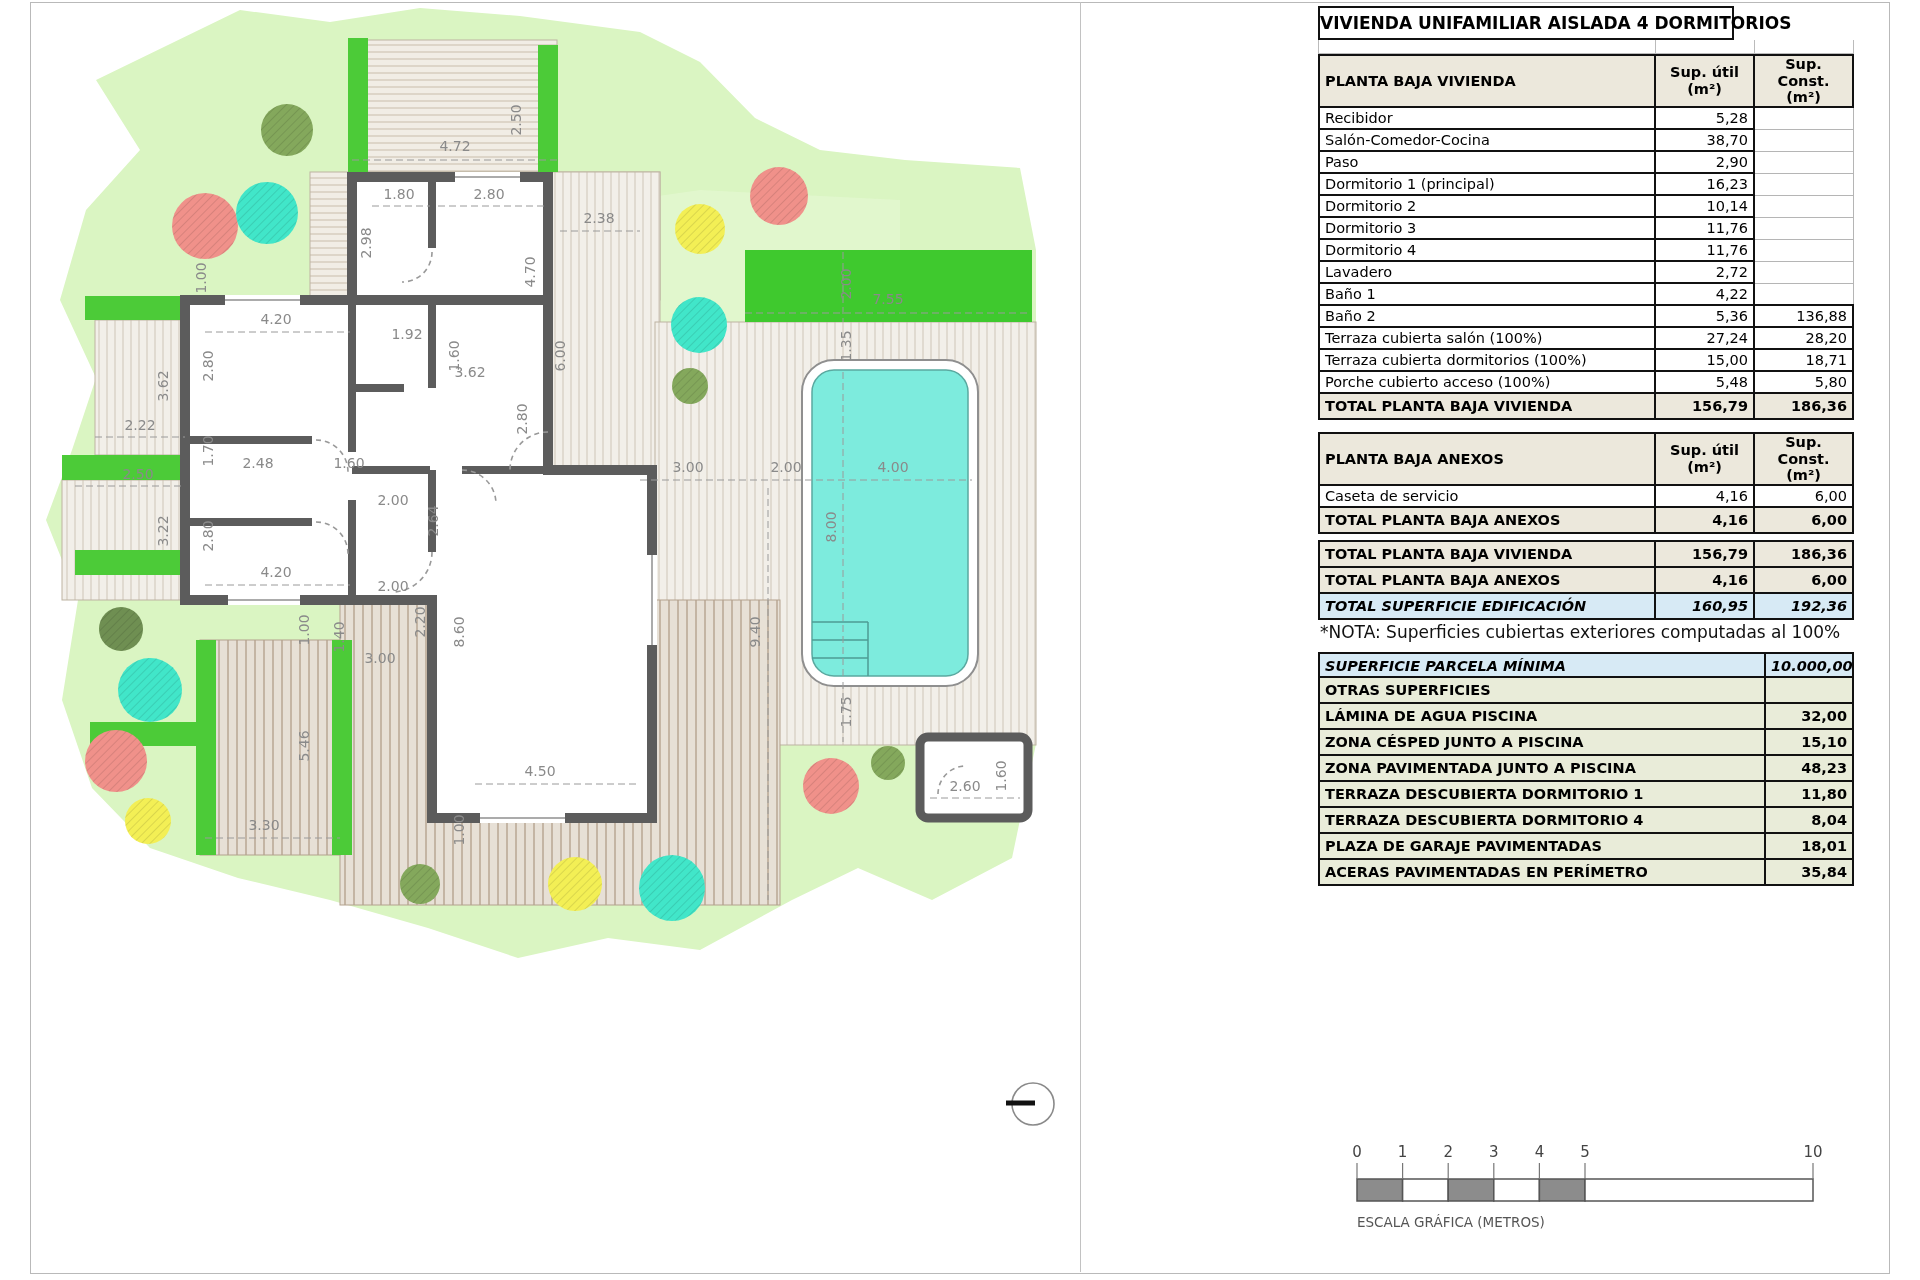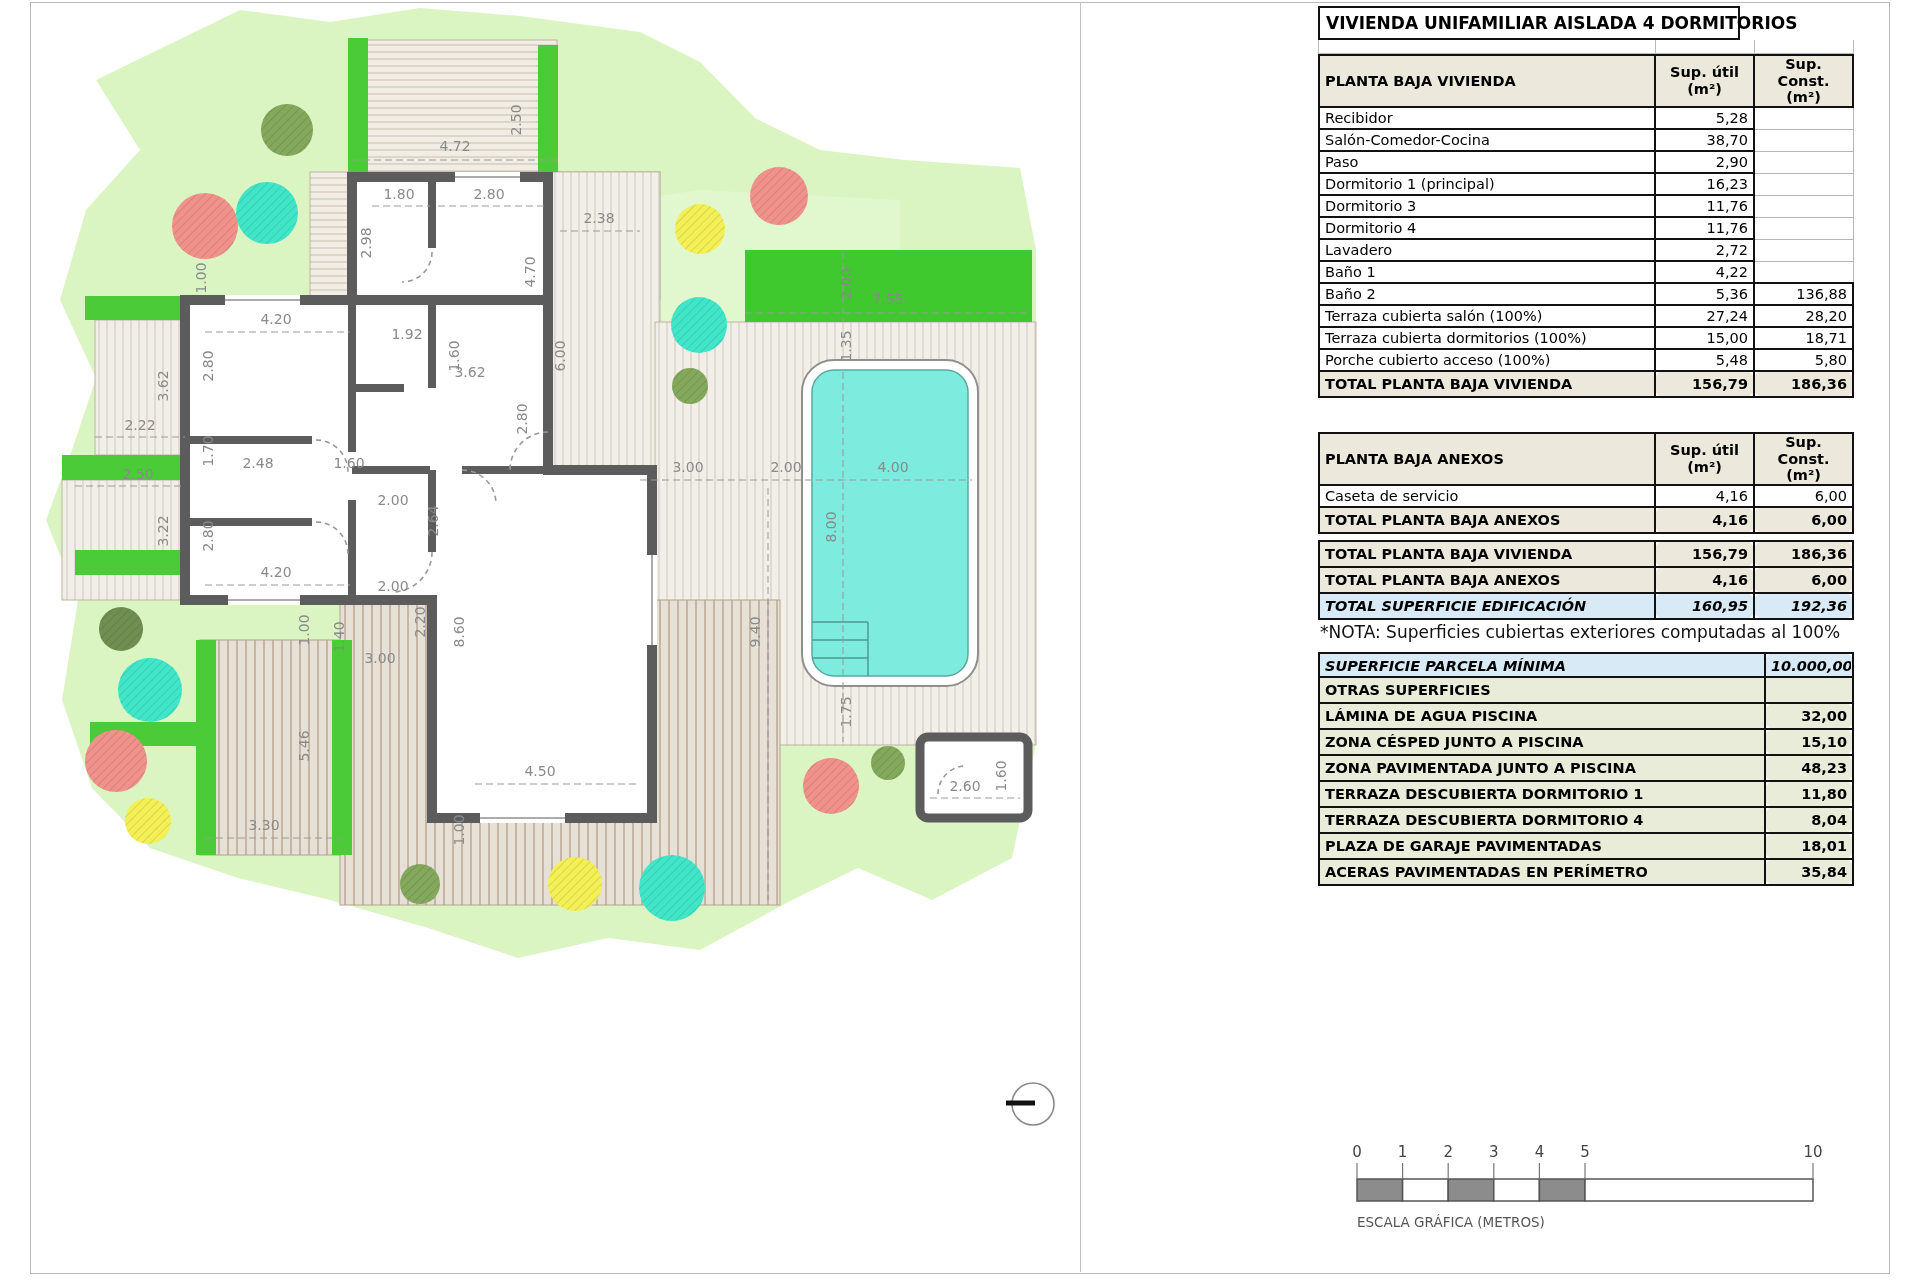--- a/index.html
+++ b/index.html
@@ -6,28 +6,28 @@
   body{width:1920px;height:1280px;position:relative;background:#fff;
        font-family:"DejaVu Sans","Liberation Sans",sans-serif;overflow:hidden;}
   .frame{position:absolute;left:30px;top:2px;width:1858px;height:1270px;
          border:1px solid #b9b9b9;pointer-events:none;}
   .vdivider{position:absolute;left:1080px;top:2px;width:1px;height:1270px;background:#c2c2c2;}
   #plan{position:absolute;left:0;top:0;}
   .dim{font-size:14px;fill:#8a8a8a;text-anchor:middle;font-family:"DejaVu Sans",sans-serif;}
   .dimline{stroke:#9a9a9a;stroke-width:1;stroke-dasharray:7 4;}
   .panel-title{position:absolute;left:1318px;top:6px;width:412px;height:30px;
        border:2px solid #111;background:#fff;font-weight:bold;font-size:17px;
-       line-height:30px;padding-left:6px;white-space:nowrap;}
+       line-height:30px;white-space:nowrap;}
   .spacer-row{position:absolute;left:1318px;top:40px;width:534px;height:13px;
        border-left:1px solid #bbb;border-right:1px solid #bbb;border-bottom:1px solid #bbb;}
   .spacer-row i{position:absolute;top:0;width:1px;height:100%;background:#bbb;}
   table{border-collapse:collapse;table-layout:fixed;position:absolute;background:#fff;}
   td{border:2px solid #111;font-size:14.5px;padding:0 5px;height:20px;
      overflow:hidden;white-space:nowrap;vertical-align:middle;}
-  .num{text-align:right;border-radius:9px;}
+  .num{text-align:right;}
   .beige{background:#ece8dc;}
   .blue{background:#d7eaf5;font-style:italic;}
   .greenrow{background:#e9ecd9;}
   .bold{font-weight:bold;}
   .th2{white-space:pre-line;text-align:center;font-weight:bold;line-height:1.15;height:42px;}
   .hrow td{height:42px;}
   td.lite{border:1px solid #b5b5b5;}
   .trow td{height:24px;}
   #t-viv{left:1318px;top:54px;width:534px;}
   #t-anx{left:1318px;top:432px;width:534px;}
@@ -290,20 +290,25 @@
         <td class="">Paso</td>
         <td class="num">2,90</td>
         <td class="num lite"></td>
       </tr>
       <tr>
         <td class="">Dormitorio 1 (principal)</td>
         <td class="num">16,23</td>
         <td class="num lite"></td>
       </tr>
       <tr>
+        <td class="">Dormitorio 2</td>
+        <td class="num">10,14</td>
+        <td class="num lite"></td>
+      </tr>
+      <tr>
         <td class="">Dormitorio 3</td>
         <td class="num">11,76</td>
         <td class="num lite"></td>
       </tr>
       <tr>
         <td class="">Dormitorio 4</td>
         <td class="num">11,76</td>
         <td class="num lite"></td>
       </tr>
       <tr>

